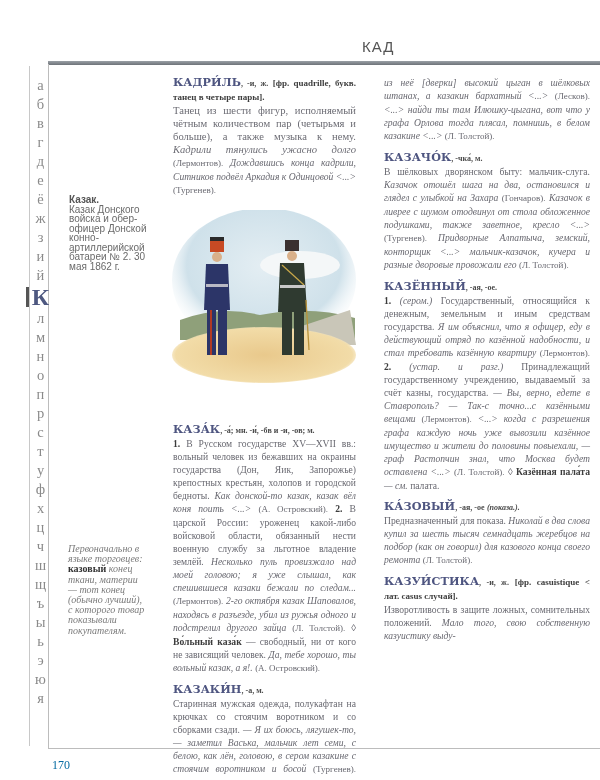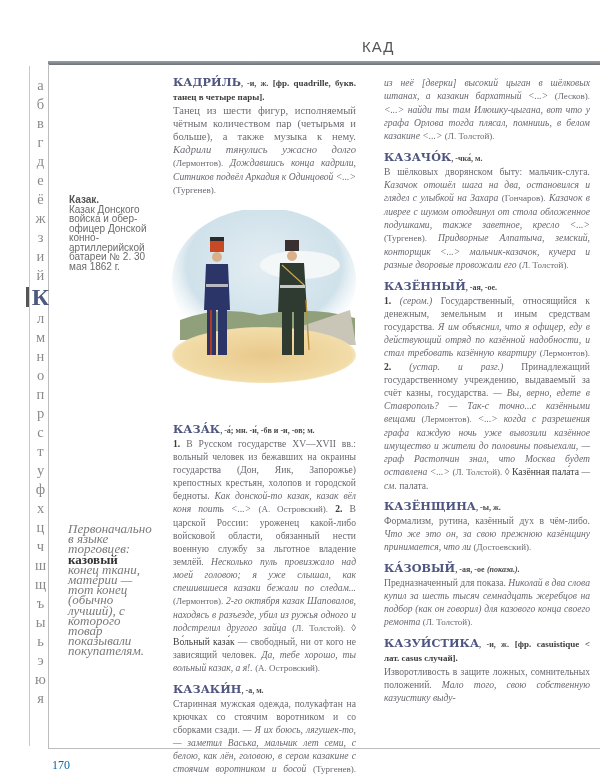--- a/index.html
+++ b/index.html
@@ -35,41 +35,41 @@
     content: ""; position: absolute; left: -6px; top: 2px; width: 3px; height: 20px; background: #555;
   }
 
   .caption {
     position: absolute; left: 69px; top: 195px; width: 80px;
     font-family: "Liberation Sans", sans-serif; font-size: 10px; line-height: 9.5px; color: #6a6a6a;
   }
   .caption .cap-title { font-weight: bold; color: #555; }
 
   .sidenote {
-    position: absolute; left: 68px; top: 524px; width: 80px;
-    font-family: "Liberation Serif", serif; font-style: italic; font-size: 13px; line-height: 10.2px; color: #7a7a7a;
+    position: absolute; left: 68px; top: 544px; width: 80px;
+    font-family: "Liberation Serif", serif; font-style: italic; font-size: 10px; line-height: 10.2px; color: #7a7a7a;
   }
   .sidenote b { font-style: normal; color: #333; }
 
   .col {
     position: absolute; font-size: 9.6px; line-height: 13px; color: #686870; text-align: justify;
     font-family: "Liberation Serif", serif;
   }
   .col-left { left: 173px; top: 76px; width: 183px; }
   .col-right { left: 384px; top: 76px; width: 206px; }
 
   .entry { margin-bottom: 8px; }
   .hw { font-family: "DejaVu Serif", serif; font-weight: bold; color: #4e5580; font-size: 11.2px; letter-spacing: 0.1px; }
   .gram { font-weight: bold; font-size: 8px; color: #4a4a4a; }
   .ety { font-weight: bold; font-size: 9px; color: #3e3e3e; }
   .def { font-size: 10.6px; line-height: 13px; color: #6c6c74; }
   .ex { font-style: italic; margin-top: 29px; }
   .src { font-style: normal; font-size: 9px; }
   .num { font-weight: bold; color: #3c3c3c; }
-  .phr { font-weight: normal; color: #3c3c3c; }
+  .phr { font-weight: bold; color: #3c3c3c; }
 
   .illustration {
     position: absolute; left: 170px; top: 210px; width: 188px; height: 175px;
   }
   .page-num {
     position: absolute; left: 52px; top: 758px;
     font-family: "Liberation Serif", serif; font-size: 12px; color: #0369a1;
   }
 </style>
 </head>
@@ -239,26 +239,20 @@
     <span class="ex">— Вы, верно, едете в Ставрополь? — Так-с точно...с казёнными вещами</span>
     <span class="src">(Лермонтов).</span>
     <span class="ex">&lt;...&gt; когда с разрешения графа каждую ночь уже вывозили казённое имущество и жители до половины повыехали, — граф Растопчин знал, что Москва будет оставлена &lt;...&gt;</span>
     <span class="src">(Л. Толстой).</span>
     <span>◊</span>
     <span class="phr">Казённая пала́та</span>
     <span class="ex">— см.</span>
     <span>палата.</span>
   </div>
 
-  <div class="entry">
-    <span class="hw">КАЗЁНЩИНА</span><span class="gram">, -ы, ж.</span><br>
-    <span>Формализм, рутина, казённый дух в чём-либо.</span>
-    <span class="ex">Что же это он, за свою прежнюю казёнщину принимается, что ли</span>
-    <span class="src">(Достоевский).</span>
-  </div>
 
   <div class="entry">
     <span class="hw">КА́ЗОВЫЙ</span><span class="gram">, -ая, -ое</span>
     <span class="gram ex">(показа.).</span><br>
     <span>Предназначенный для показа.</span>
     <span class="ex">Николай в два слова купил за шесть тысяч семнадцать жеребцов на подбор (как он говорил) для казового конца своего ремонта</span>
     <span class="src">(Л. Толстой).</span>
   </div>
 
   <div class="entry">

